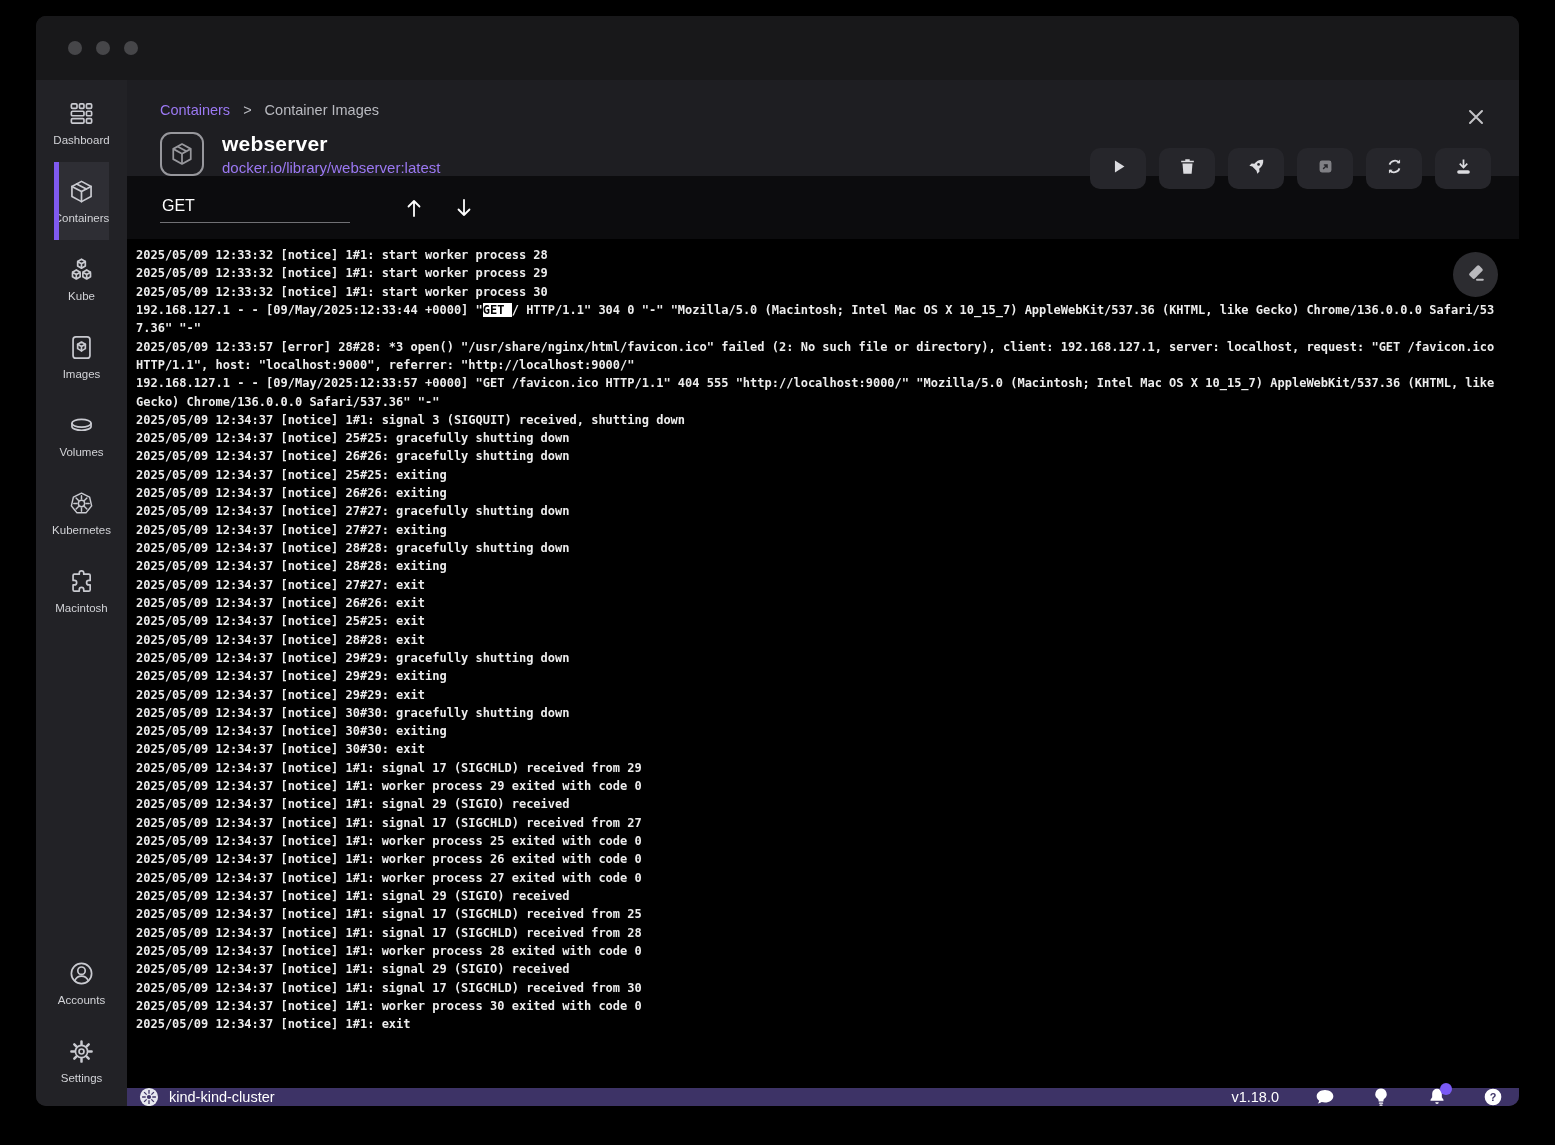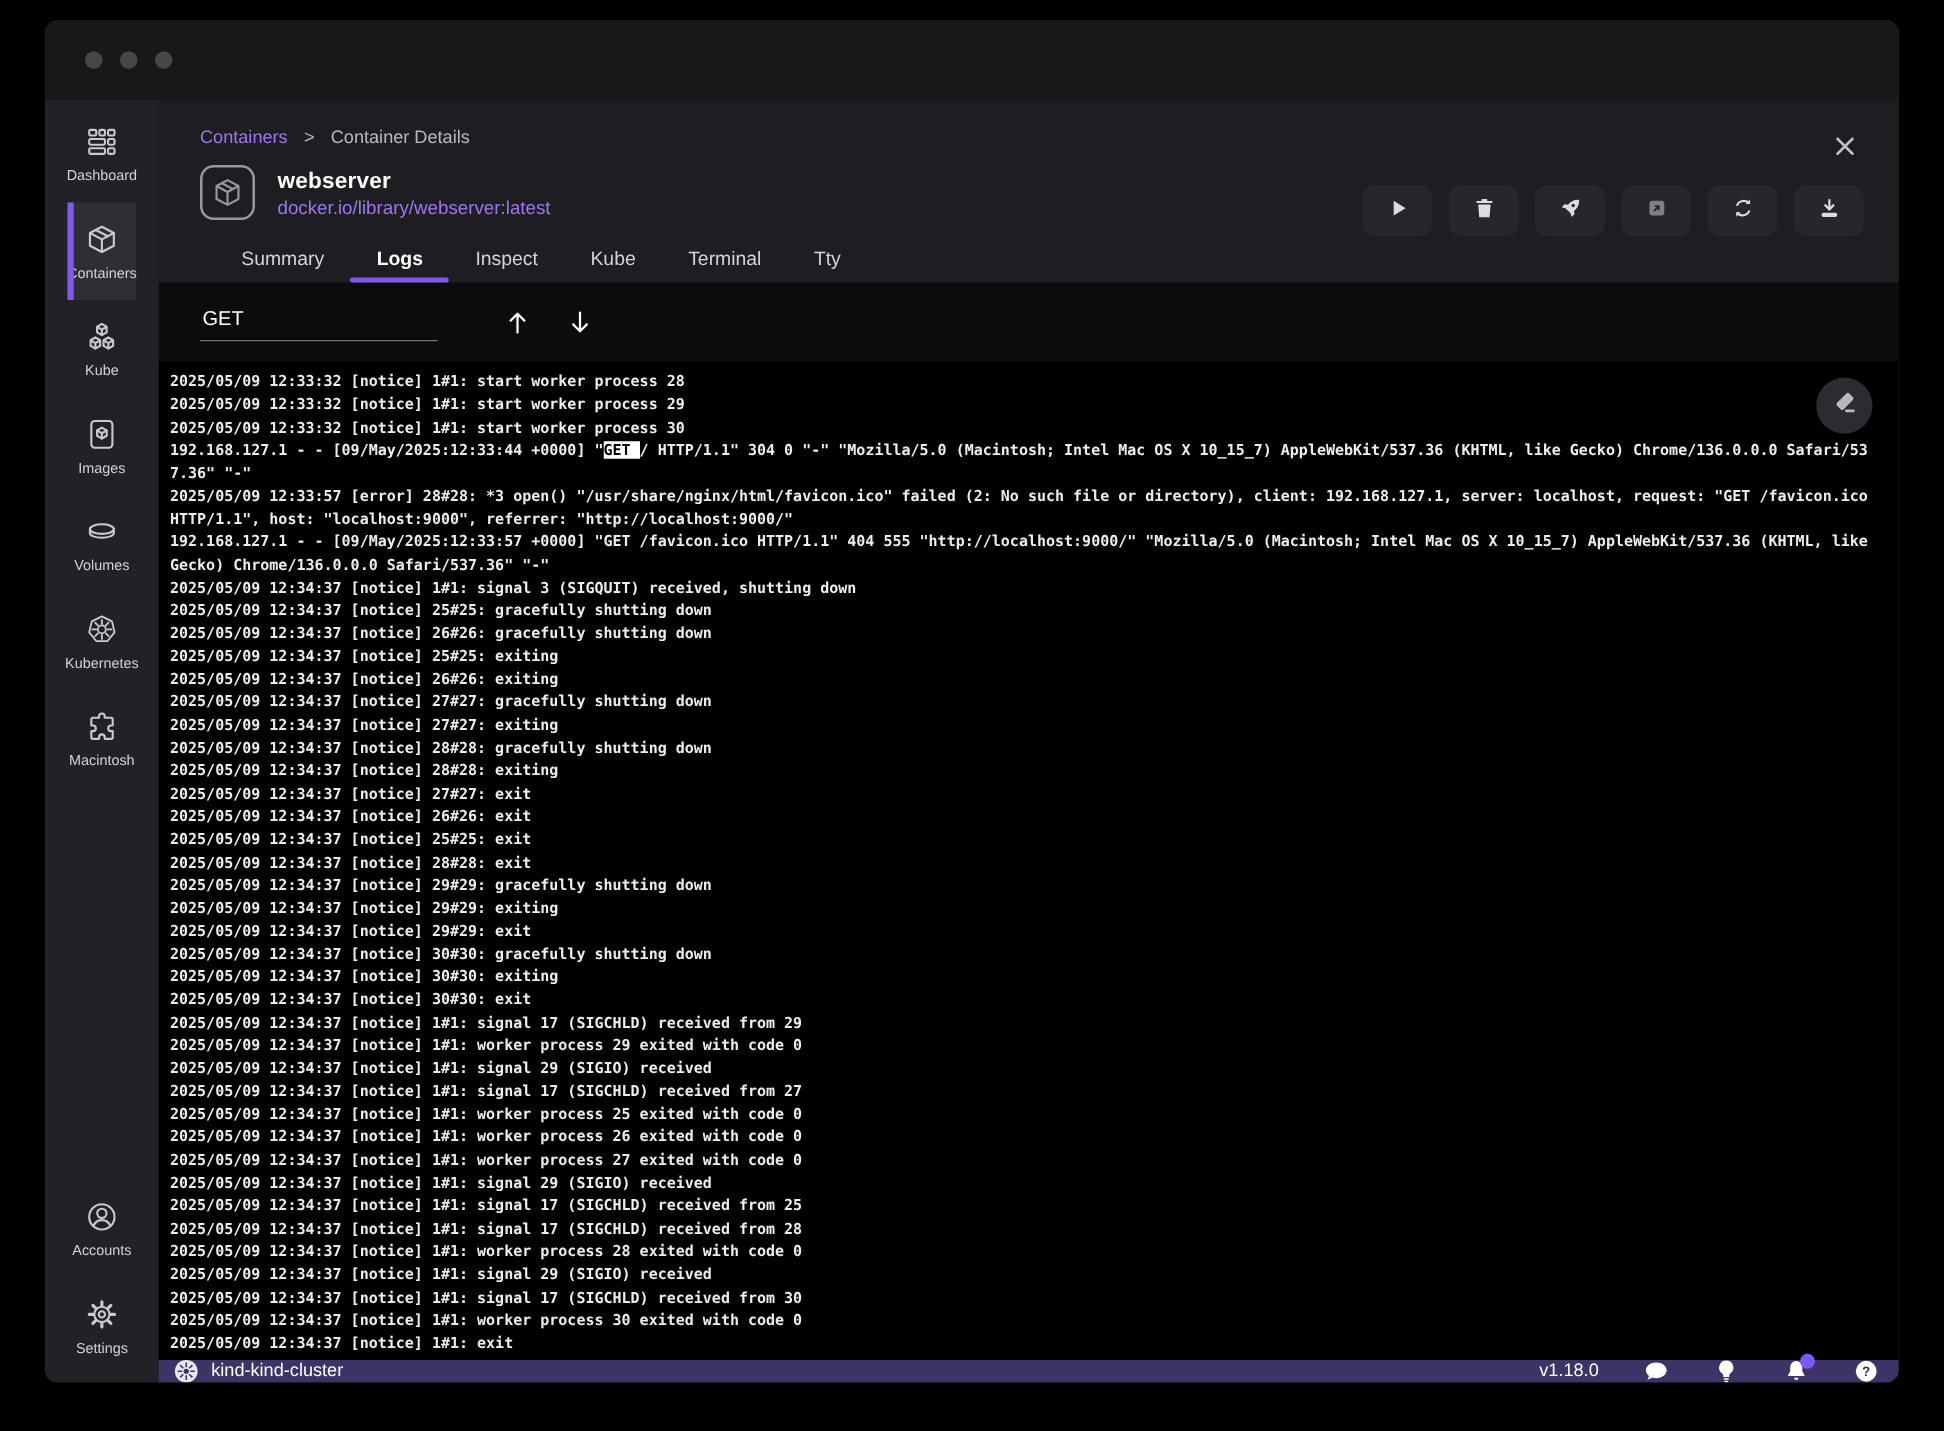--- a/index.html
+++ b/index.html
@@ -33,21 +33,21 @@
   .content{flex:1;display:flex;flex-direction:column;min-width:0;background:#1e1e22;}
   .header{padding:22px 28px 0 33px;position:relative;flex:none;}
   .breadcrumb{font-size:14.5px;color:#b9bac0;display:flex;gap:13px;align-items:center;}
   .breadcrumb .root{color:var(--accent);cursor:pointer;}
   .close-btn{position:absolute;right:32px;top:26px;width:22px;height:22px;cursor:pointer;}
   .close-btn svg{width:100%;height:100%;stroke:#c2c2c6;stroke-width:2;stroke-linecap:round;}
   .title-row{display:flex;align-items:center;margin-top:14px;gap:18px;}
   .container-icon{width:44px;height:44px;border:2px solid #97979c;border-radius:11px;
     display:flex;align-items:center;justify-content:center;flex:none;}
   .container-icon svg{width:28px;height:28px;stroke:#97979c;fill:none;stroke-width:1.5;stroke-linejoin:round;}
-  .title-name{font-size:18px;font-weight:bold;color:#fff;letter-spacing:.2px;}
+  .title-name{font-size:21px;font-weight:bold;color:#fff;letter-spacing:.2px;}
   .title-image{font-size:15px;color:var(--accent);margin-top:3px;}
   .toolbar{position:absolute;right:28px;top:68px;display:flex;gap:13px;}
   .tool-btn{width:56px;height:41px;background:#26262b;border-radius:10px;display:flex;
     align-items:center;justify-content:center;cursor:pointer;}
   .tool-btn svg{width:19px;height:19px;fill:#dcdce0;}
   .tool-btn.disabled svg{fill:#808085;}
   .tabs{display:flex;margin-top:14px;padding-left:12px;flex:none;}
   .tab{padding:0 21px;height:36px;display:flex;align-items:center;font-size:15.5px;
     color:#d4d4d8;position:relative;cursor:pointer;}
   .tab.active{color:#fff;font-weight:bold;}
@@ -192,21 +192,21 @@
         </span>
         <span>Settings</span>
       </div>
     </div>
 
     <div class="content">
       <div class="header">
         <div class="breadcrumb">
           <span class="root">Containers</span>
           <span>&gt;</span>
-          <span>Container Details</span>
+          <span>Container Images</span>
         </div>
         <div class="close-btn">
           <span><svg viewBox="0 0 22 22">
                 <path d="M5 5 L17 17 M17 5 L5 17"></path>
               </svg></span>
         </div>
         <div class="title-row">
           <div class="container-icon">
             <svg viewBox="0 0 24 24">
                 <path d="M12 3.5 L19.5 7.6 V16.4 L12 20.5 L4.5 16.4 V7.6 Z"></path>
@@ -251,28 +251,20 @@
                   <path d="M5.7 16.6 A7.3 7.3 0 0 0 18.3 14.4" fill="none" stroke="#dcdce0" stroke-width="2.2"></path>
                   <path d="M5 20.8 v-4.6 h4.6 Z"></path>
                 </svg></span>
           </div>
           <div class="tool-btn">
             <span><svg viewBox="0 0 24 24">
                   <path d="M10.9 3 h2.2 v7.6 l2.9-2.9 1.5 1.6 L12 14.8 6.5 9.3 8 7.7 l2.9 2.9 Z"></path>
                   <rect x="4" y="16.6" width="16" height="4.4" rx="2.2"></rect>
                 </svg></span>
           </div>
-        </div>
-        <div class="tabs">
-          <div class="tab">Summary</div>
-          <div class="tab active">Logs</div>
-          <div class="tab">Inspect</div>
-          <div class="tab">Kube</div>
-          <div class="tab">Terminal</div>
-          <div class="tab">Tty</div>
         </div>
       </div>
 
       <div class="search-row">
         <input class="search-input" type="text" value="GET" style="">
         <div class="search-nav">
           <div class="arrow-btn">
             <span><svg viewBox="0 0 24 24">
                   <path d="M12 20 V5 M6.5 10.5 L12 5 L17.5 10.5"></path>
                 </svg></span>

